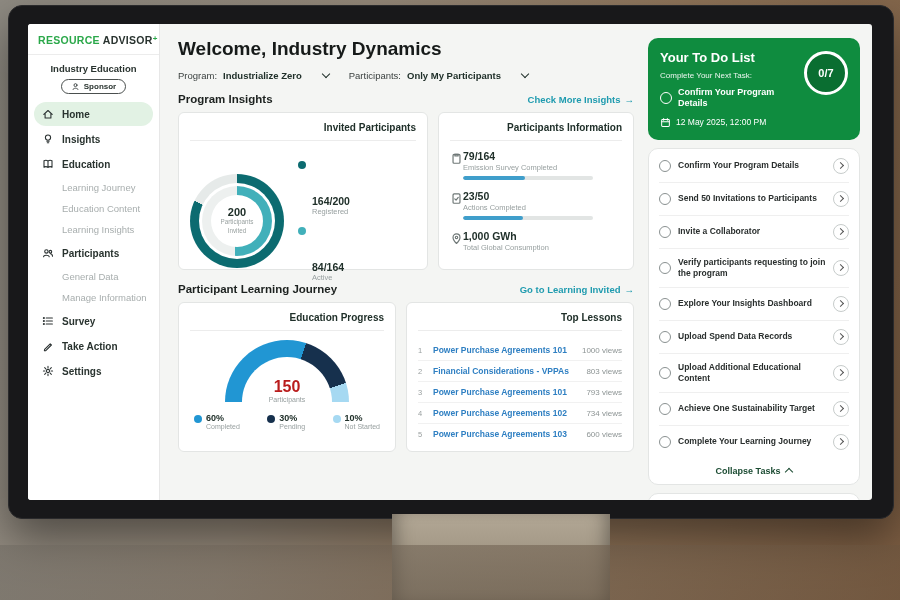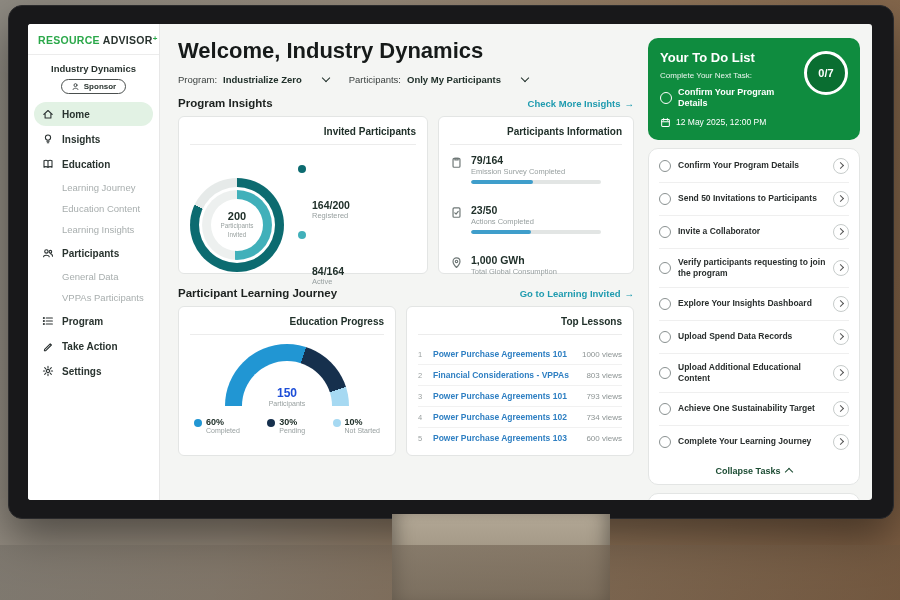--- a/index.html
+++ b/index.html
@@ -26,21 +26,21 @@
   .nav-item{display:flex;align-items:center;gap:8px;padding:6px 8px;margin:1px 6px;border-radius:14px;
     font-size:10px;font-weight:700;color:#29332f;cursor:pointer;}
   .nav-item.active{background:#e2f2e4;}
   .nav-sub{padding:5px 10px 5px 34px;font-size:9.5px;color:#a8aeae;font-weight:500;cursor:pointer;}
   .nav-icon{width:12px;height:12px;display:flex;flex:none;}
   .nav-icon svg,.badge svg{width:100%;height:100%;}
   svg.ic{stroke:#2c3333;fill:none;stroke-width:1.1;stroke-linecap:round;stroke-linejoin:round;}
 
   
   .main{flex:1;padding:14px 14px 0 18px;box-sizing:border-box;min-width:0;}
-  .h1{font-size:22px;font-weight:700;color:#161a19;margin:0 0 10px;}
+  .h1{font-size:19px;font-weight:700;color:#161a19;margin:0 0 10px;}
   .filters{display:flex;align-items:center;gap:6px;font-size:9.5px;color:#3a403f;margin-bottom:12px;}
   .f-select{display:flex;align-items:center;gap:21px;background:none;border:none;font-family:inherit;
     font-size:9.5px;font-weight:700;color:#20302a;cursor:pointer;padding:0;margin-right:14px;}
   .chev{width:5px;height:5px;border-right:1.4px solid #20302a;border-bottom:1.4px solid #20302a;
     transform:rotate(45deg);display:inline-block;margin-top:-3px;}
   .sec-head{display:flex;justify-content:space-between;align-items:center;margin:0 0 7px;}
   .sec-title{font-size:11.5px;font-weight:700;color:#1c211f;}
   .sec-link{font-size:9.5px;font-weight:700;color:#1f9baf;cursor:pointer;display:flex;gap:4px;align-items:center;}
   .cards{display:flex;gap:10px;margin-bottom:13px;}
   .card{background:#fff;border:1px solid #e3e5e4;border-radius:6px;padding:9px 11px;box-sizing:border-box;}
@@ -55,34 +55,34 @@
   .d-inner{inset:12px;}
   .d-hole{inset:21px;background:#fff;display:flex;flex-direction:column;align-items:center;justify-content:center;text-align:right;}
   .d-val{font-size:11px;font-weight:700;color:#20302a;}
   .d-lab{font-size:6.3px;color:#9aa2a1;line-height:1.3;}
   .leg-item{display:flex;gap:6px;margin:9px 0;}
   .dot{width:8px;height:8px;border-radius:50%;margin-top:2px;flex:none;}
   .leg-val{font-size:10.5px;font-weight:700;color:#20302a;margin-top:36px;}
   .leg-lab{font-size:7.5px;color:#98a0a0;}
 
   .card-info{flex:1;height:158px;}
-  .info-row{display:flex;gap:8px;margin-bottom:20px;}
+  .info-row{display:flex;margin-bottom:10px;}
   .info-icon{width:13px;height:13px;flex:none;margin-top:1px;}
   .info-icon svg{width:13px;height:13px;stroke:#6f7877;}
   .info-val{font-size:10.5px;font-weight:700;color:#20302a;}
   .info-lab{font-size:7.5px;color:#98a0a0;margin:1px 0 4px;}
   .bar{width:130px;height:4px;background:#e2e5e4;border-radius:2px;overflow:hidden;}
   .bar-fill{height:100%;border-radius:2px;}
 
   .card-edu{width:218px;height:150px;flex:none;}
   .gauge{width:124px;height:64px;position:relative;overflow:hidden;margin:3px auto 0;}
   .gauge-arc{position:absolute;left:0;top:0;width:124px;height:124px;border-radius:50%;}
   .gauge-hole{position:absolute;left:17px;top:17px;width:90px;height:90px;border-radius:50%;background:#fff;}
   .gauge-text{position:absolute;left:0;right:0;bottom:1px;text-align:center;}
-  .g-val{font-size:12px;font-weight:700;color:#1d4ed8;}
+  .g-val{font-size:16px;font-weight:700;color:#b91c1c;}
   .g-lab{font-size:7px;color:#98a0a0;}
   .edu-legend{display:flex;justify-content:space-between;padding:0 4px;margin-top:9px;}
   .el-item{display:flex;gap:4px;}
   .el-val{font-size:9px;font-weight:700;color:#20302a;}
   .el-lab{font-size:7px;color:#98a0a0;}
 
   .card-lessons{flex:1;height:150px;}
   .lesson{display:flex;align-items:center;gap:7px;padding:5px 0;border-bottom:1px solid #f1f1f1;cursor:pointer;}
   .lesson:last-child{border-bottom:none;}
   .l-idx{font-size:7.5px;color:#9aa0a0;width:8px;flex:none;}
@@ -121,21 +121,21 @@
   <div class="stand"></div>
 
   <div class="screen">
 
     <aside class="sidebar">
       <div class="logo">
         <span class="lg-a">RESOURCE</span>
         <span class="lg-b">ADVISOR</span><span class="lg-plus">+</span>
       </div>
       <div class="logo-divider"></div>
-      <div class="org">Industry Dynamics</div>
+      <div class="org">Industry Education</div>
       <div class="badge">
         <svg class="ic" viewBox="0 0 12 12" width="9" height="9">
             <circle cx="6" cy="4.2" r="2"></circle>
             <path d="M2.6 10 C2.6 7.6 9.4 7.6 9.4 10"></path>
           </svg>
         <span>Sponsor</span>
       </div>
 
       <div class="nav-item active">
         <span class="nav-icon">
@@ -169,31 +169,31 @@
         <span class="nav-icon">
             <svg class="ic" viewBox="0 0 12 12">
               <circle cx="4.4" cy="4.4" r="1.7"></circle>
               <path d="M1.6 9.8 C1.6 7.7 7.2 7.7 7.2 9.8 M8.4 6.6 C9.8 6.8 10.5 7.9 10.5 9.3"></path>
               <circle cx="8.4" cy="4.7" r="1.3"></circle>
             </svg>
           </span>
         <span>Participants</span>
       </div>
       <div class="nav-sub"><span>General Data</span></div>
-      <div class="nav-sub"><span>VPPAs Participants</span></div>
+      <div class="nav-sub"><span>Manage Information</span></div>
       <div class="nav-item">
         <span class="nav-icon">
             <svg class="ic" viewBox="0 0 12 12">
               <path d="M4.2 3 H10.4 M4.2 6 H10.4 M4.2 9 H10.4"></path>
               <circle cx="1.9" cy="3" r="0.5"></circle>
               <circle cx="1.9" cy="6" r="0.5"></circle>
               <circle cx="1.9" cy="9" r="0.5"></circle>
             </svg>
           </span>
-        <span>Program</span>
+        <span>Survey</span>
       </div>
       <div class="nav-item">
         <span class="nav-icon">
             <svg class="ic" viewBox="0 0 12 12">
               <path d="M2.6 9.4 L8.2 3.8 L9.4 5 L3.8 10.6 L2.4 10.8 Z"></path>
             </svg>
           </span>
         <span>Take Action</span>
       </div>
       <div class="nav-item">

